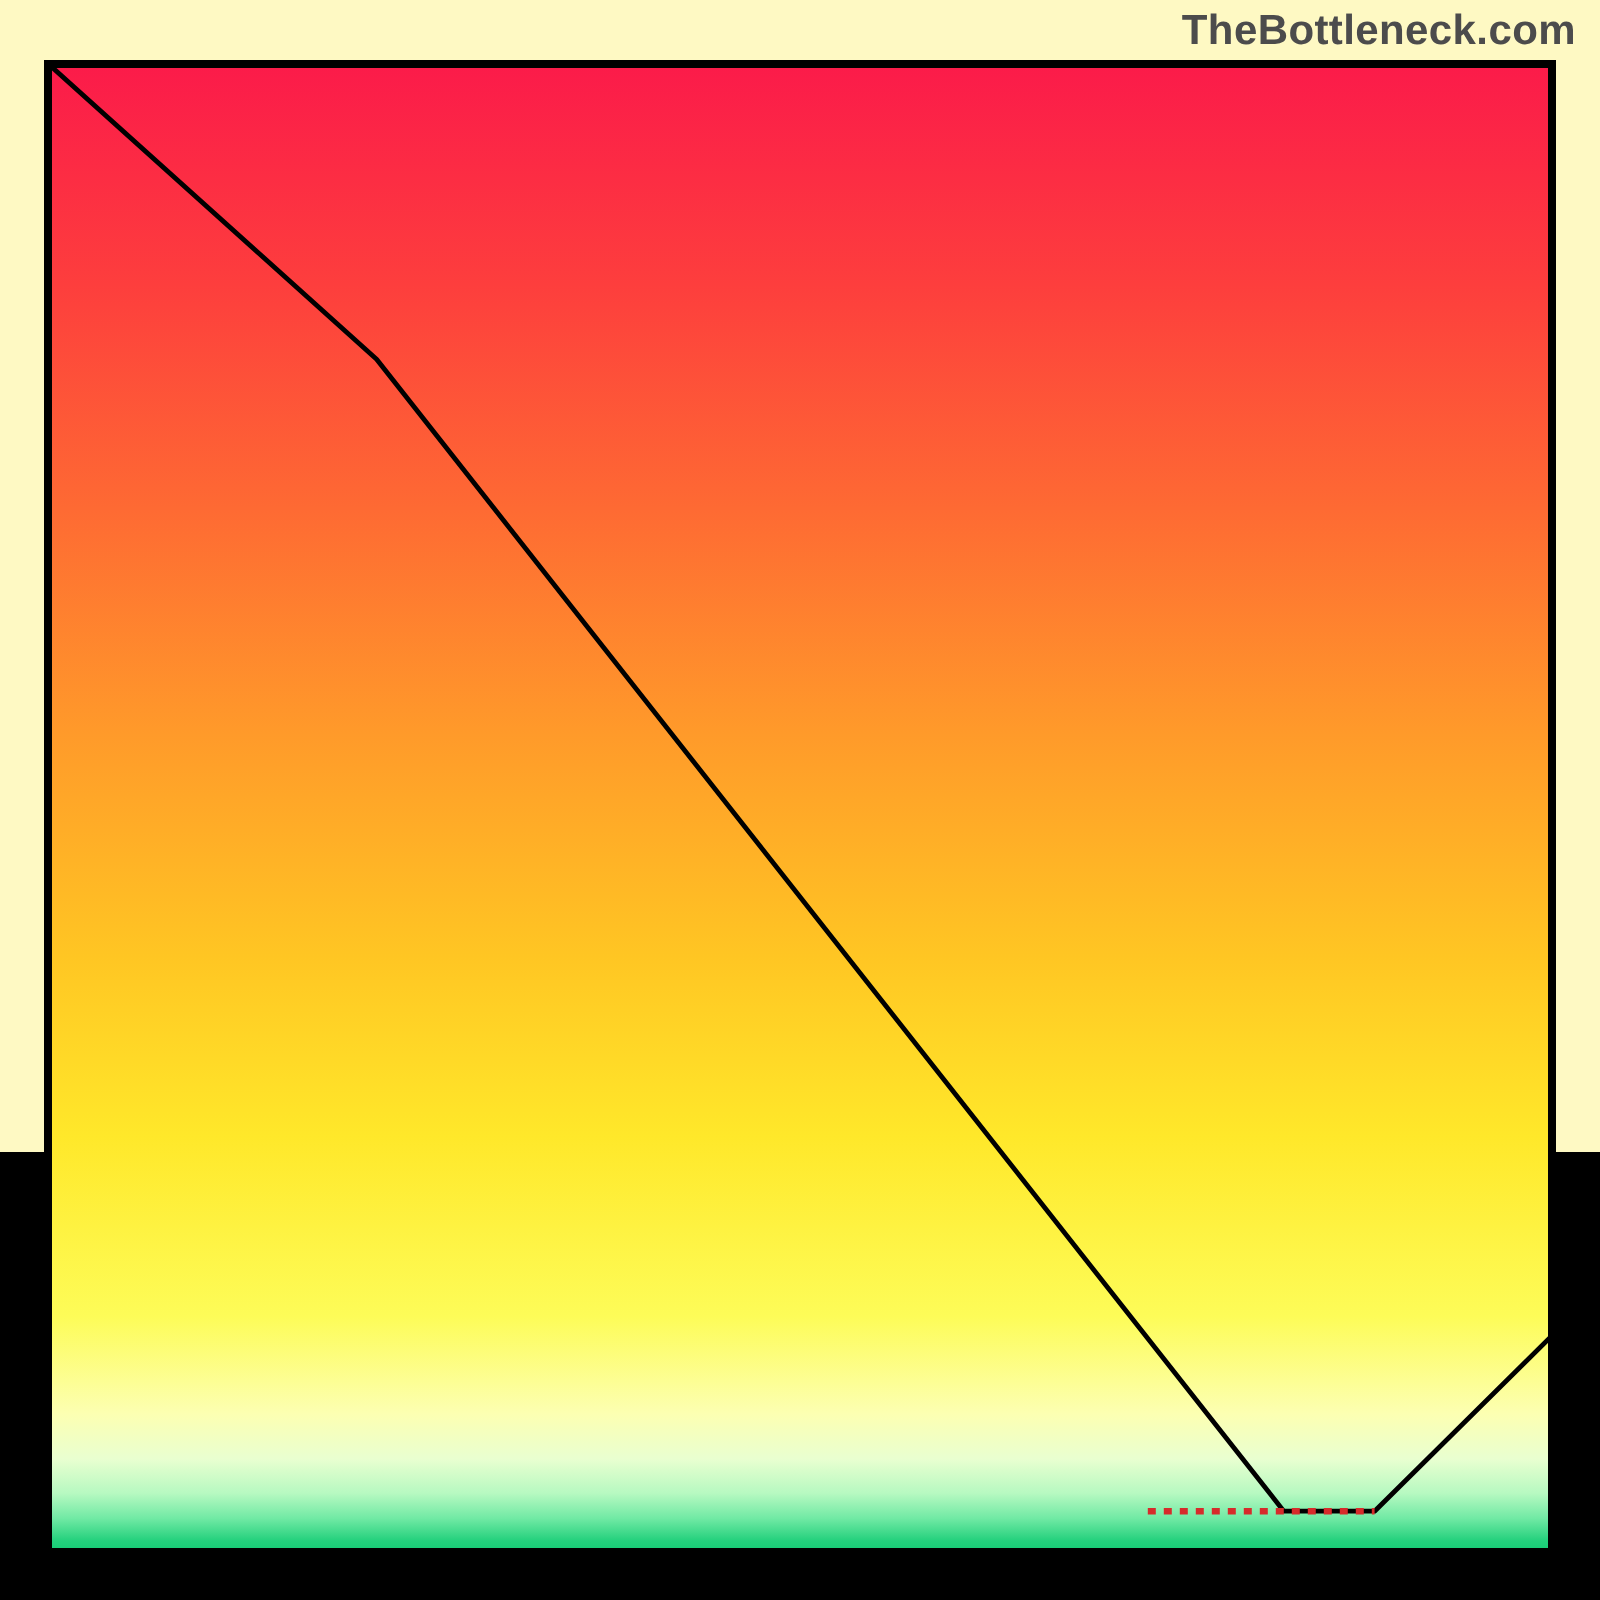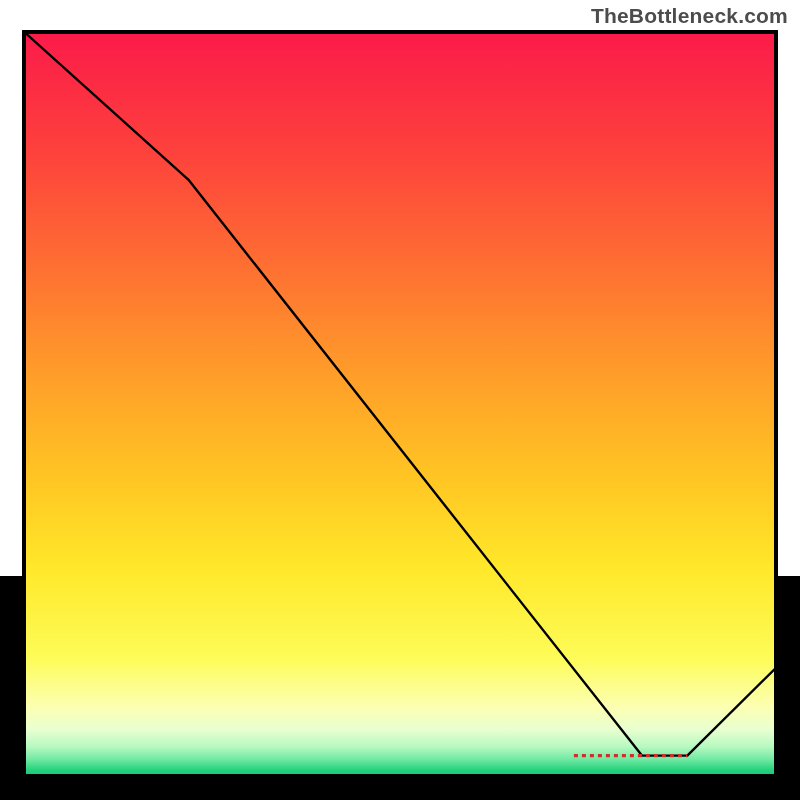--- a/index.html
+++ b/index.html
@@ -8,21 +8,21 @@
     width: 800px;
     height: 800px;
     background: #000;
     font-family: Arial, Helvetica, sans-serif;
     overflow: hidden;
   }
   .stage {
     position: relative;
     width: 800px;
     height: 576px;
-    background: #ffffff;
+    background: #fef9c3;
   }
   .watermark {
     position: absolute;
     top: 4px;
     right: 12px;
     color: #4c4c4c;
     font-size: 21px;
     font-weight: 600;
     letter-spacing: 0.2px;
     user-select: none;

